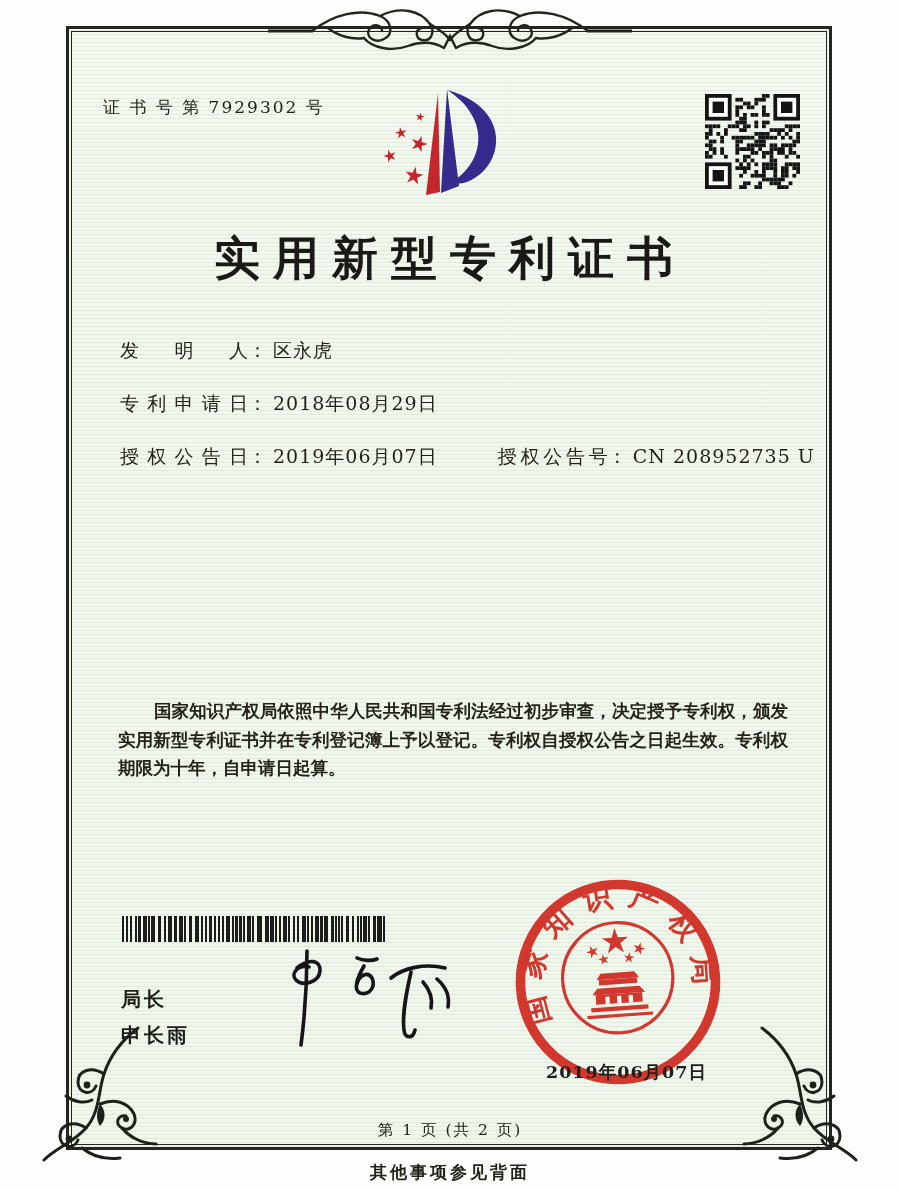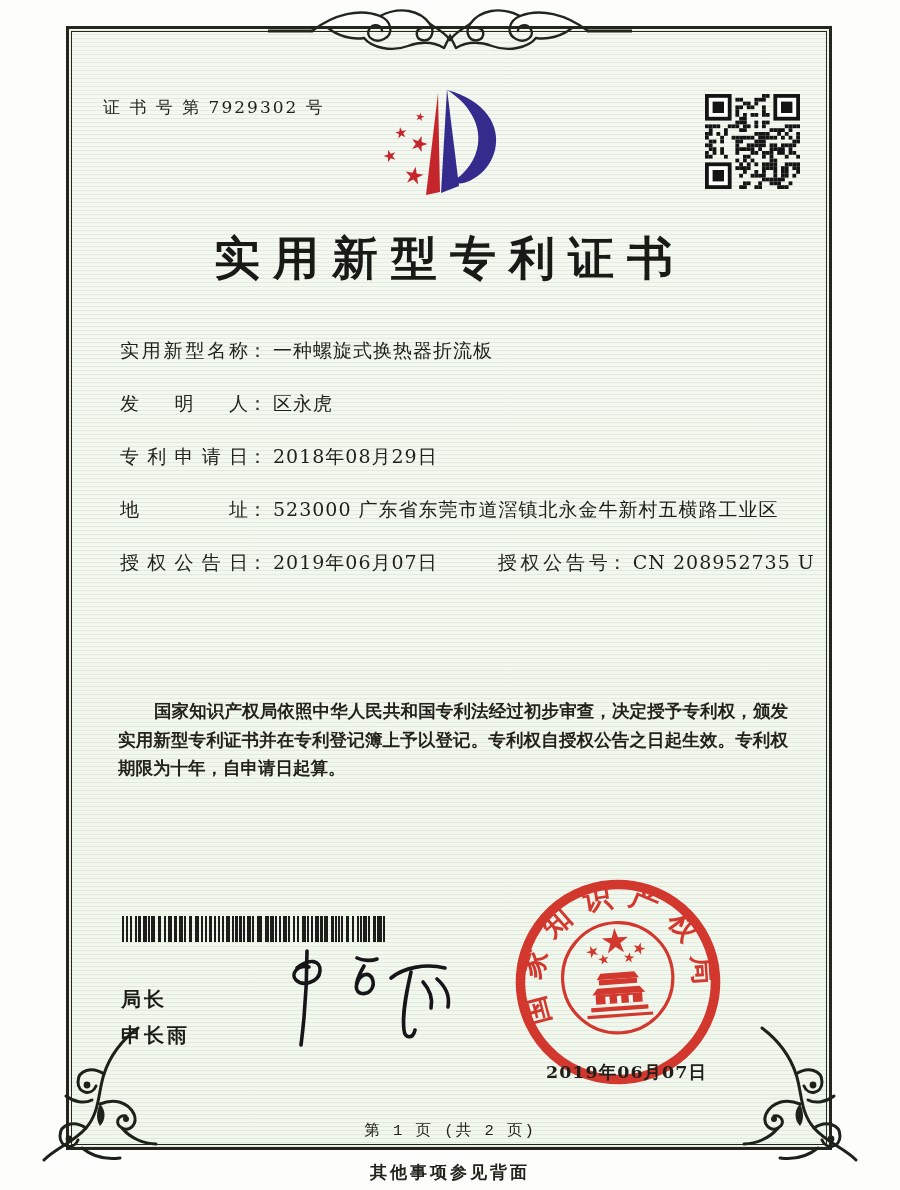--- a/index.html
+++ b/index.html
@@ -65,21 +65,21 @@
   .sig-role{top:986px;}
   .sig-name{top:1022px;}
   .signature-svg{position:absolute;left:245px;top:946px;}
   .seal-svg{position:absolute;left:512px;top:876px;transform:rotate(-4deg);}
   .seal-date{
     position:absolute;left:546px;top:1060px;
     font-size:17.5px;letter-spacing:1px;color:#20201b;font-weight:600;
   }
   .page-num{
     position:absolute;left:0;top:1120px;width:100%;text-align:center;
-    font-size:15.5px;letter-spacing:2px;color:#20201b;font-family:Liberation Mono, monospace;
+    font-size:15.5px;letter-spacing:2px;color:#20201b;
   }
   .back-note{
     position:absolute;left:0;top:1161px;width:100%;text-align:center;
     font-size:17px;letter-spacing:3px;color:#23231c;font-weight:600;
   }
 </style>
 </head>
 <body>
 
 <div class="cert-area"></div>
@@ -374,30 +374,24 @@
     <rect x="76" y="7.6" width="11.399999999999999" height="11.399999999999999" fill="#141414"></rect>
     <rect x="0" y="68.39999999999999" width="26.599999999999998" height="26.599999999999998" fill="#141414"></rect>
     <rect x="3.8" y="72.2" width="19" height="19" fill="#fff"></rect>
     <rect x="7.6" y="76" width="11.399999999999999" height="11.399999999999999" fill="#141414"></rect>
   </svg>
 
 <div class="title">实用新型专利证书</div>
 
 <div class="fields">
   <div class="frow">
-    <span class="f-label">实用新型名称</span><span class="f-colon">：</span><span class="f-value">一种螺旋式换热器折流板</span>
-  </div>
-  <div class="frow">
     <span class="f-label">发明人</span><span class="f-colon">：</span><span class="f-value">区永虎</span>
   </div>
   <div class="frow">
     <span class="f-label">专利申请日</span><span class="f-colon">：</span><span class="f-value">2018年08月29日</span>
-  </div>
-  <div class="frow">
-    <span class="f-label">地址</span><span class="f-colon">：</span><span class="f-value">523000 广东省东莞市道滘镇北永金牛新村五横路工业区</span>
   </div>
   <div class="frow">
     <span>
       <span class="f-label">授权公告日</span><span class="f-colon">：</span><span class="f-value">2019年06月07日</span>
     </span>
     <span class="grant-no">
       <span class="f-label">授权公告号</span><span class="f-colon">：</span><span class="f-value">CN 208952735 U</span>
     </span>
   </div>
 </div>

